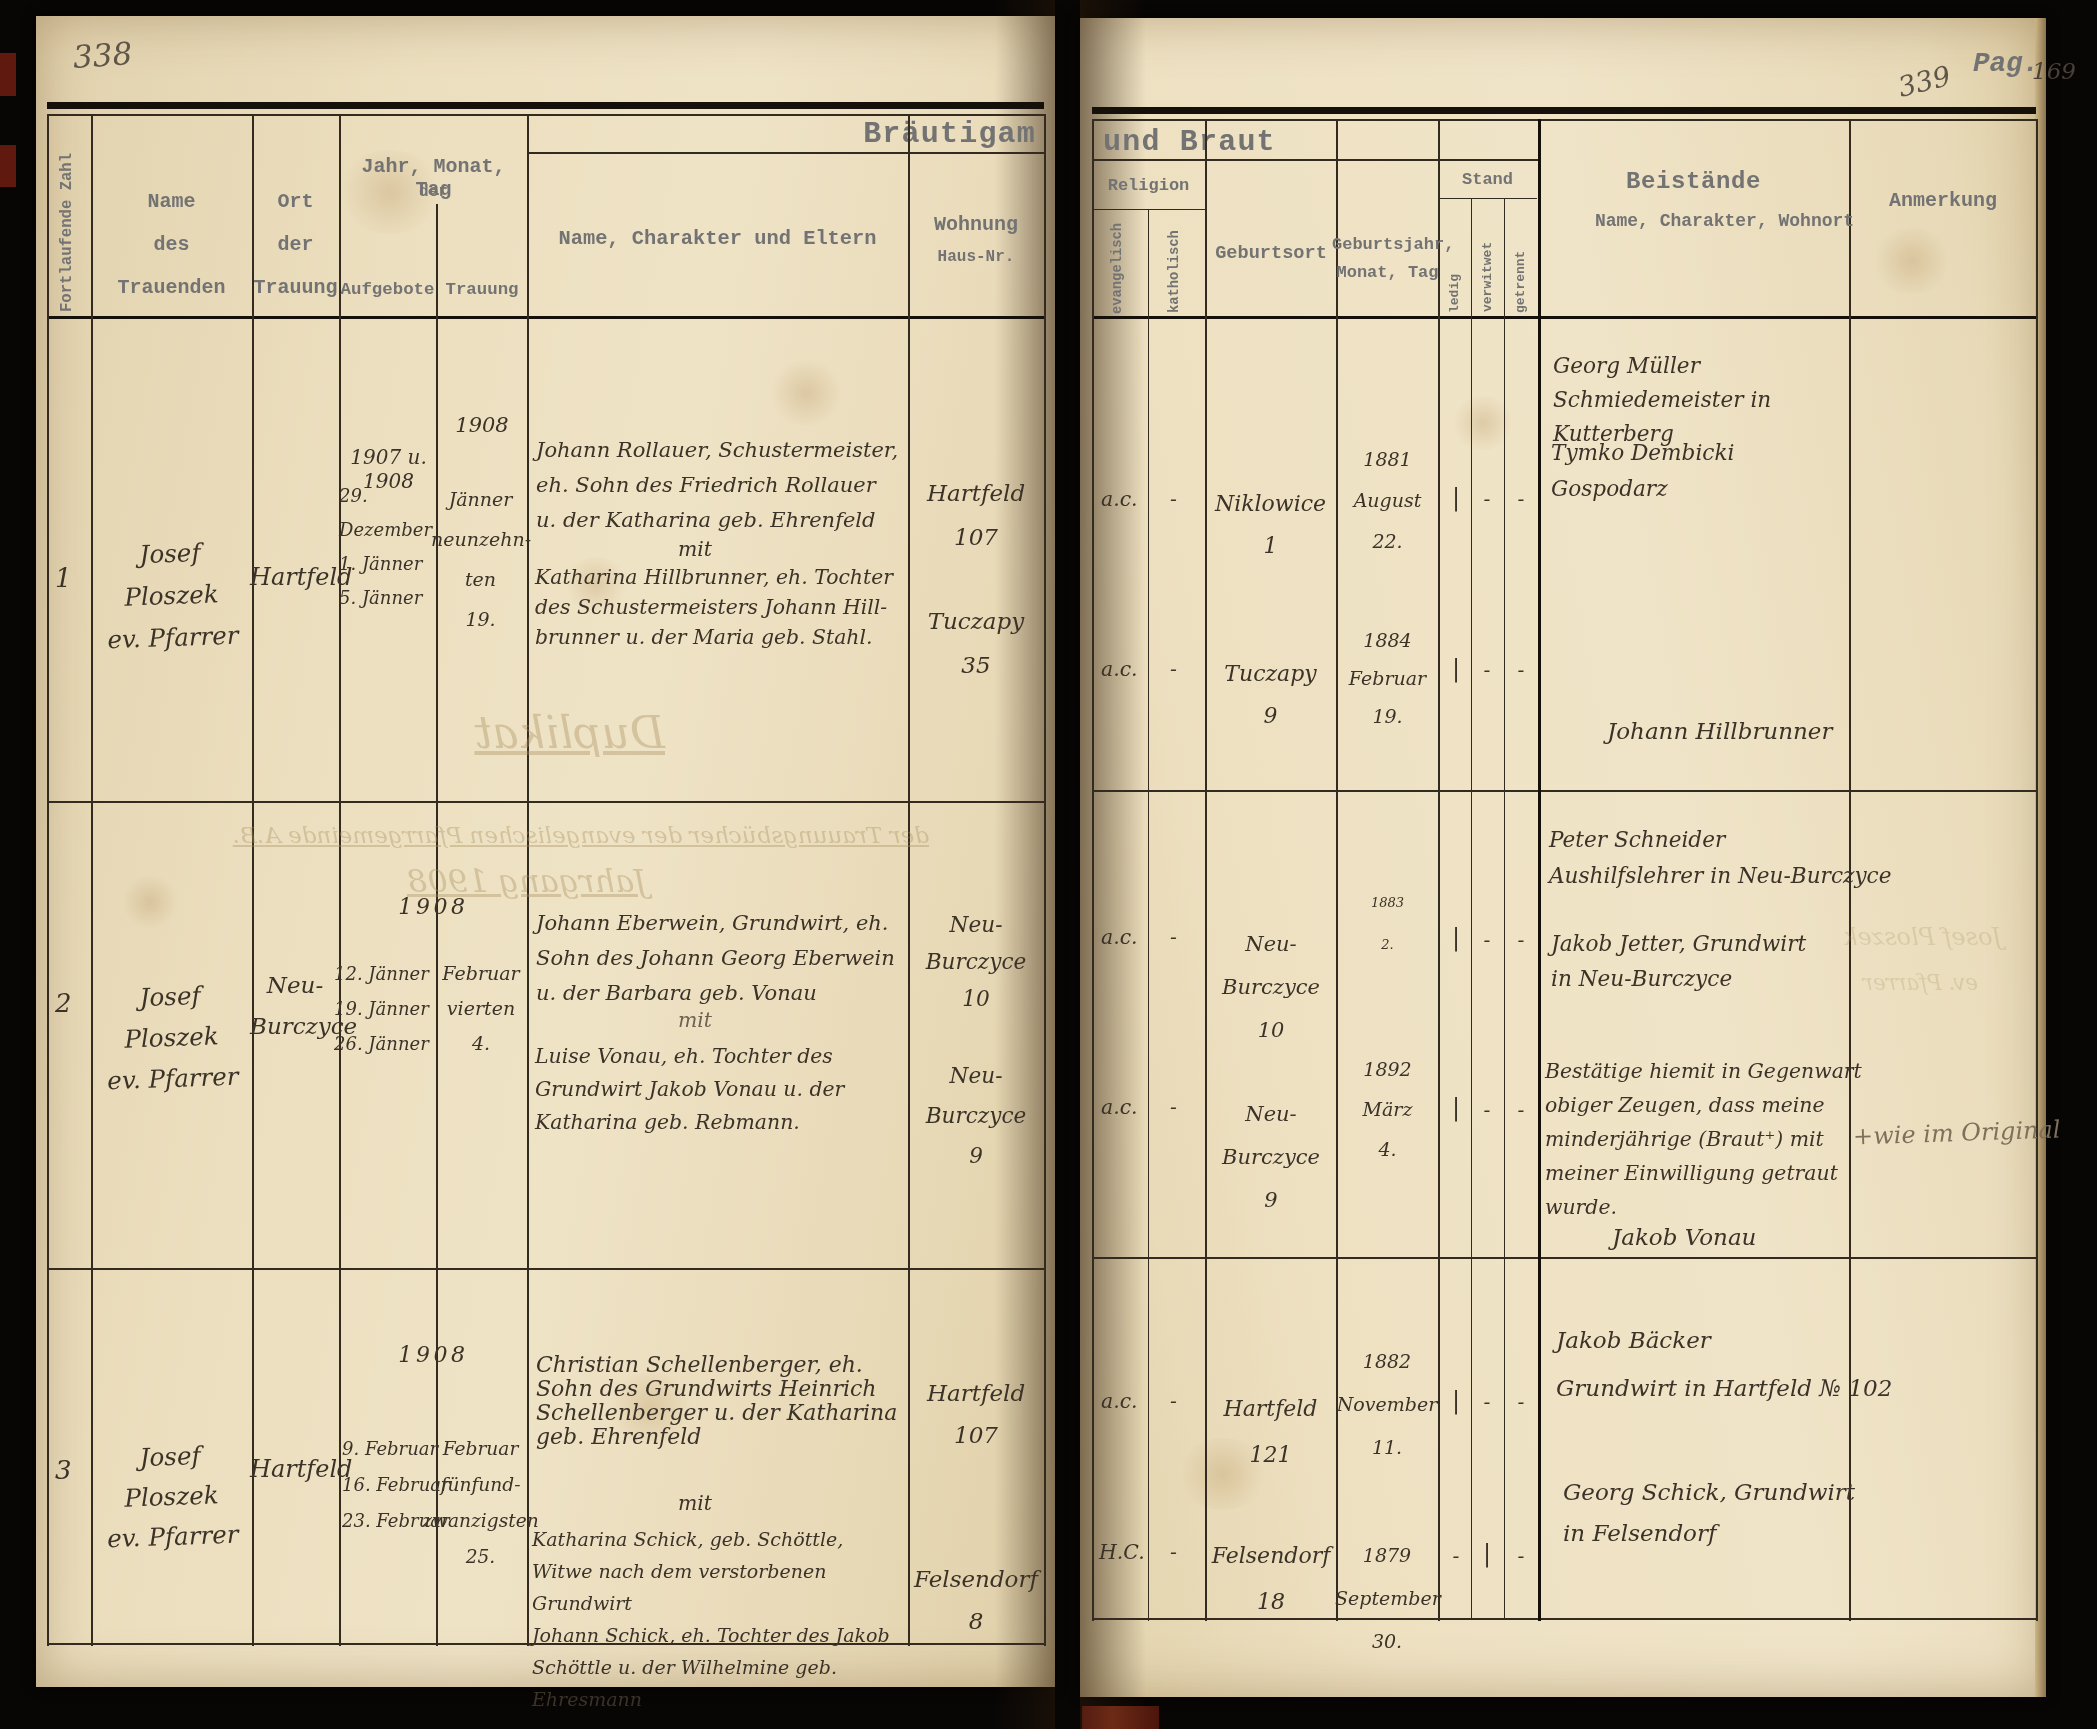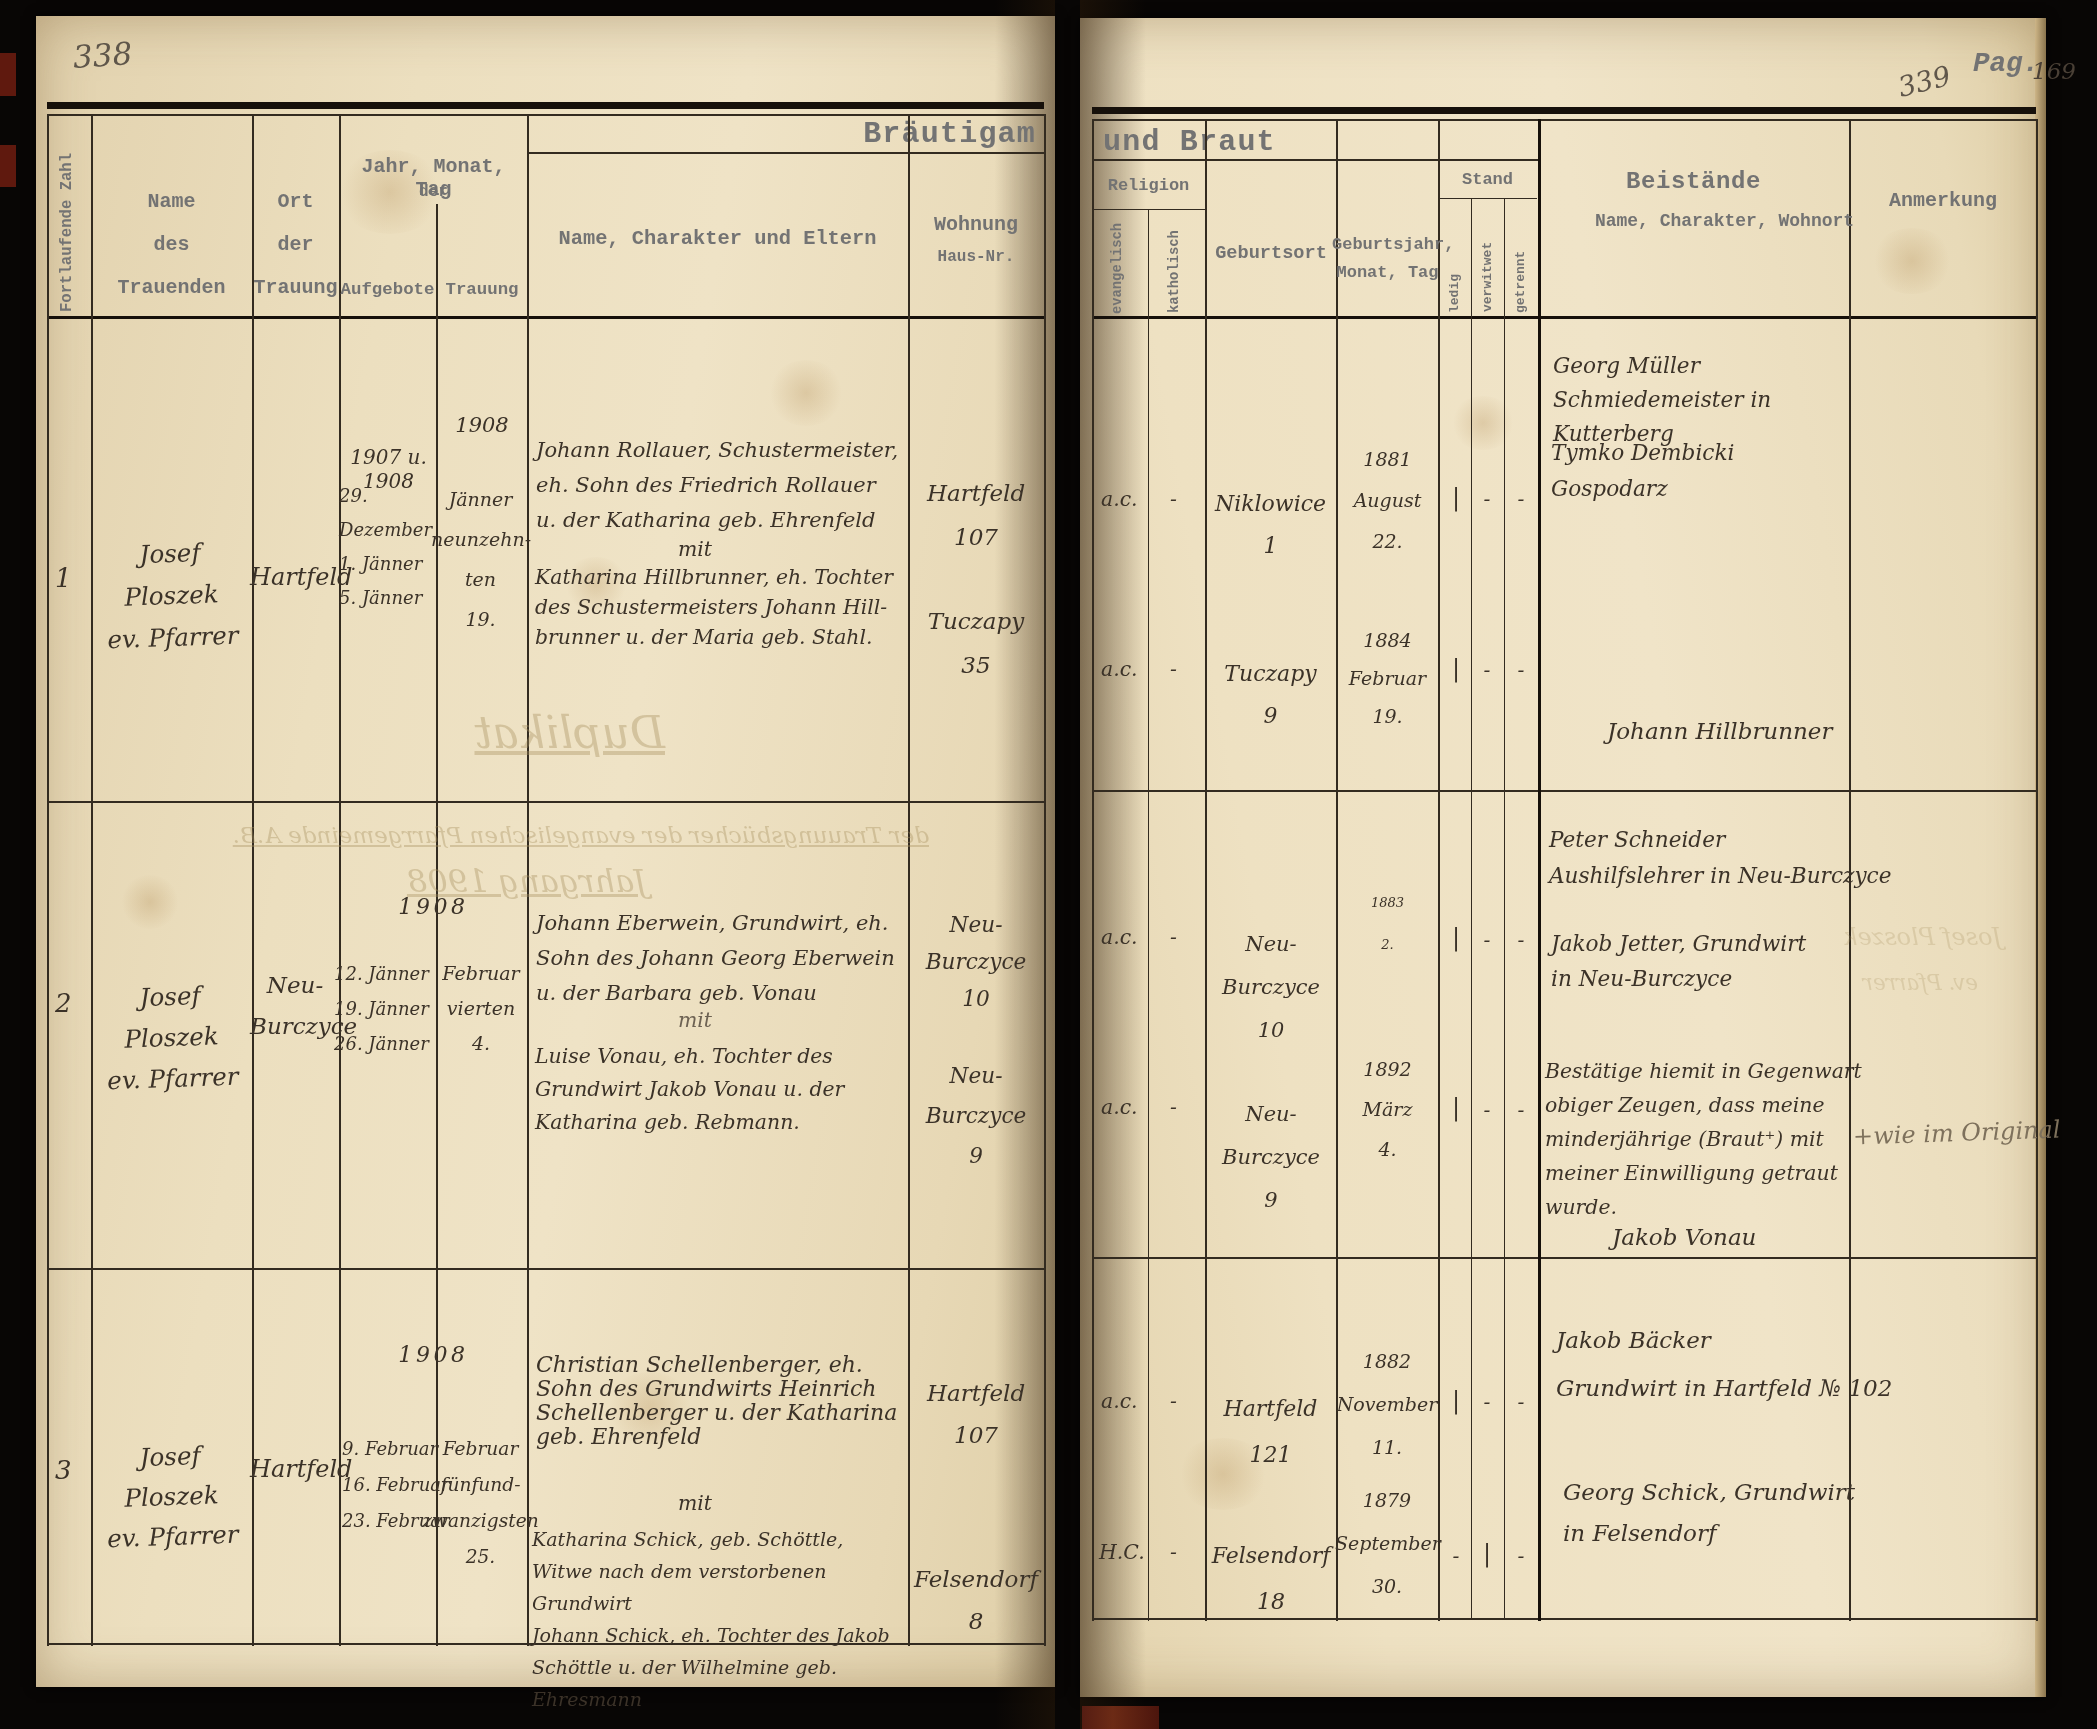--- a/index.html
+++ b/index.html
@@ -206,21 +206,21 @@
   <div class="hw" style="left:1170px;top:1389px;font-size:20.4px;">-</div>
   <div class="hw center" style="left:1206px;top:1386px;width:129px;font-size:22px;line-height:46px;">Hartfeld<br>121</div>
   <div class="hw center" style="left:1335px;top:1340px;width:104px;font-size:19px;line-height:43px;">1882<br>November<br>11.</div>
   <div class="hw center" style="left:1444px;top:1386px;width:24px;font-size:24px;">|</div>
   <div class="hw center" style="left:1475px;top:1390px;width:24px;font-size:20.4px;">-</div>
   <div class="hw center" style="left:1509px;top:1390px;width:24px;font-size:20.4px;">-</div>
 
   <div class="hw" style="left:1099px;top:1540px;font-size:20.4px;">H.C.</div>
   <div class="hw" style="left:1170px;top:1540px;font-size:20.4px;">-</div>
   <div class="hw center" style="left:1202px;top:1533px;width:138px;font-size:22px;line-height:46px;">Felsendorf<br>18</div>
-  <div class="hw center" style="left:1335px;top:1479px;width:104px;font-size:19px;line-height:43px;">1879<br>September<br>30.</div>
+  <div class="hw center" style="left:1335px;top:1534px;width:104px;font-size:19px;line-height:43px;">1879<br>September<br>30.</div>
   <div class="hw center" style="left:1444px;top:1544px;width:24px;font-size:20.4px;">-</div>
   <div class="hw center" style="left:1475px;top:1539px;width:24px;font-size:24px;">|</div>
   <div class="hw center" style="left:1509px;top:1544px;width:24px;font-size:20.4px;">-</div>
 
   <div class="hw" style="left:1556px;top:1316px;width:348px;font-size:23px;line-height:48px;">Jakob Bäcker<br>Grundwirt in Hartfeld № 102</div>
   <div class="hw" style="left:1563px;top:1472px;width:336px;font-size:23px;line-height:41px;">Georg Schick, Grundwirt<br>in Felsendorf</div>
   <div class="hw pencil" style="left:1858px;top:1438px;font-size:23px;"></div>
 
   <div class="ghost" style="left:467px;top:707px;width:198px;font-size:44px;text-decoration:underline;">Duplikat</div>
   <div class="ghost" style="left:240px;top:822px;width:689px;font-size:23px;text-decoration:underline;">der Trauungsbücher der evangelischen Pfarrgemeinde A.B.</div>

